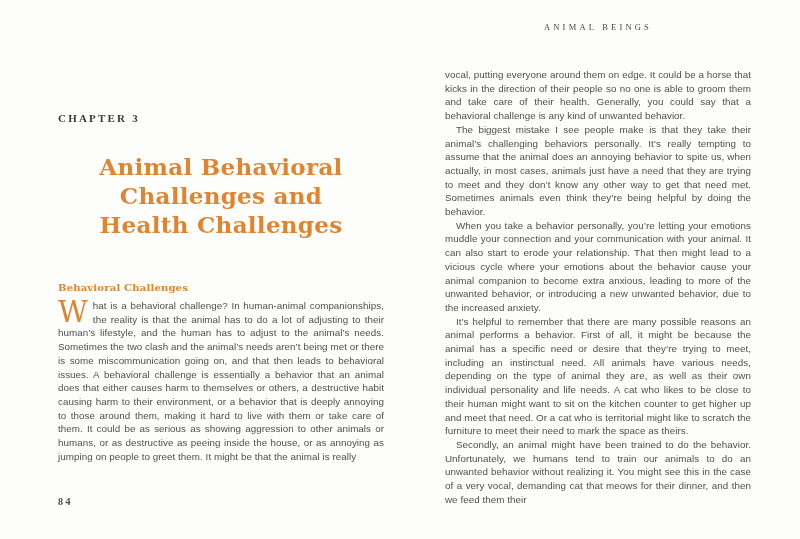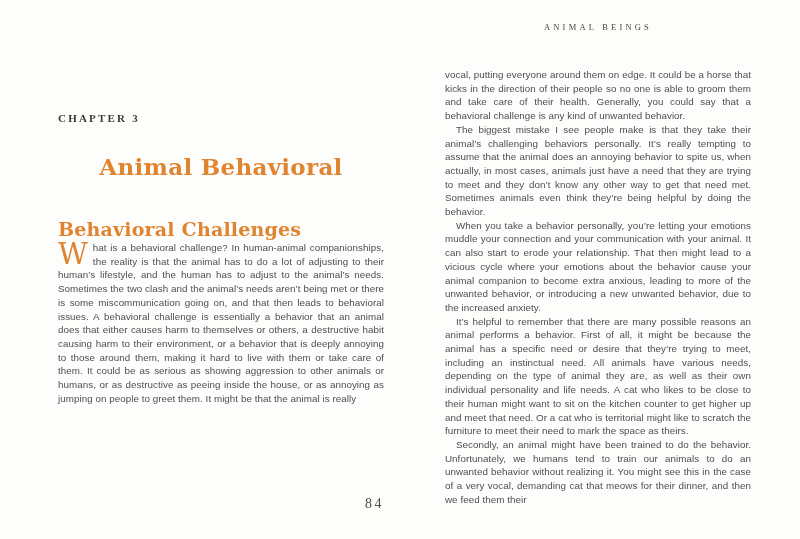--- a/index.html
+++ b/index.html
@@ -52,21 +52,21 @@
     color: #e0842f;
     letter-spacing: 0.3px;
   }
   .title-line {
     display: block;
   }
   .section-heading {
     margin: 40px 0 0 0;
     font-family: "DejaVu Serif", serif;
     font-weight: bold;
-    font-size: 19px;
+    font-size: 10px;
     line-height: 17px;
     color: #e0842f;
     letter-spacing: 0.2px;
   }
   .body-text {
     margin: 0;
     font-size: 9.8px;
     line-height: 13.7px;
     text-align: justify;
     color: #4e4e4e;
@@ -96,37 +96,40 @@
     margin-top: 36px;
   }
   .indent {
     text-indent: 11px;
   }
   .folio {
     position: absolute;
     top: 496px;
     left: 0;
     width: 100%;
-    text-align: right;
+    text-align: left;
     font-family: "Liberation Serif", serif;
-    font-size: 14px;
+    font-size: 10px;
     letter-spacing: 2.5px;
     color: #4d4d4a;
+    font-weight: bold;
   }
 </style>
 </head>
 <body>
 
 <div class="spread">
 
   <section class="page page-left">
     <div class="chapter-label">CHAPTER 3</div>
 
     <h1 class="chapter-title">
       <span class="title-line">Animal Behavioral</span>
+      <span class="title-line">Challenges and</span>
+      <span class="title-line">Health Challenges</span>
     </h1>
 
     <h2 class="section-heading">Behavioral Challenges</h2>
 
     <p class="body-text">
       <span class="dropcap">W</span><span>hat is a behavioral challenge? In human-animal companionships, the reality is that the animal has to do a lot of adjusting to their human’s lifestyle, and the human has to adjust to the animal’s needs. Sometimes the two clash and the animal’s needs aren’t being met or there is some miscommunication going on, and that then leads to behavioral issues. A behavioral challenge is essentially a behavior that an animal does that either causes harm to themselves or others, a destructive habit causing harm to their environment, or a behavior that is deeply annoying to those around them, making it hard to live with them or take care of them. It could be as serious as showing aggression to other animals or humans, or as destructive as peeing inside the house, or as annoying as jumping on people to greet them. It might be that the animal is really</span>
     </p>
 
     <div class="folio">84</div>
   </section>

